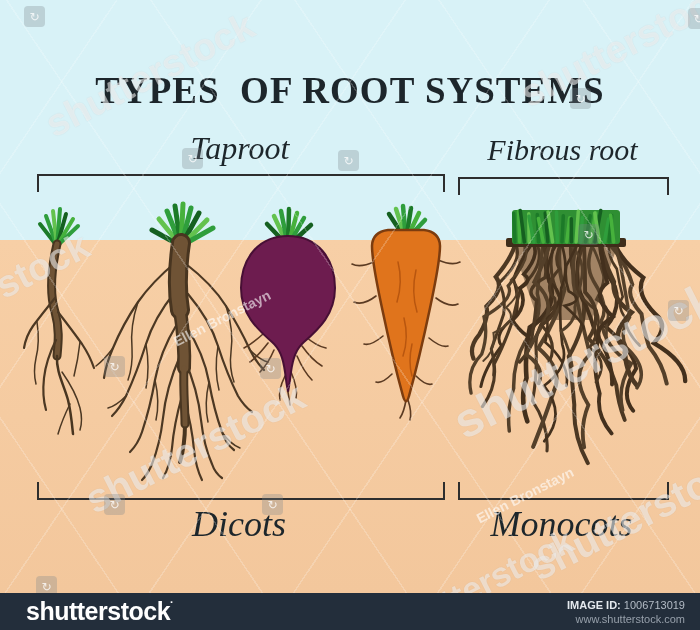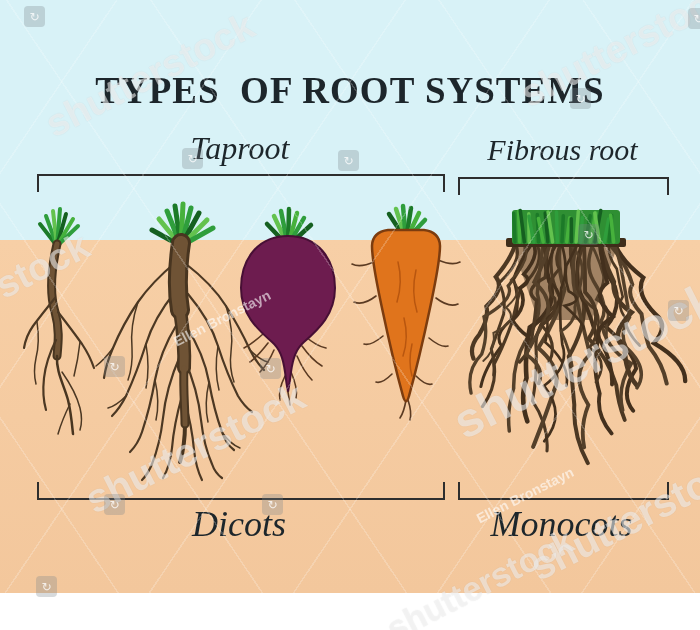--- a/index.html
+++ b/index.html
@@ -274,14 +274,22 @@
         <div class="wm-sq" style="left: 260px; top: 358px;">↻</div>
         <div class="wm-sq" style="left: 578px; top: 224px;">↻</div>
         <div class="wm-sq" style="left: 104px; top: 494px;">↻</div>
         <div class="wm-sq" style="left: 262px; top: 494px;">↻</div>
         <div class="wm-sq" style="left: 36px; top: 576px;">↻</div>
         <div class="wm-sq" style="left: 688px; top: 8px;">↻</div>
         <div class="wm-sq" style="left: 668px; top: 300px;">↻</div>
       </div>
   </div>
 
+  <div class="footer">
+    <div class="footer-logo"><span>shutterstock</span><span class="tm">·</span></div>
+    <div class="footer-right">
+      <div><span class="fid-label">IMAGE ID:</span>
+        <span class="fid-num">1006713019</span></div>
+      <div class="furl">www.shutterstock.com</div>
+    </div>
+  </div>
 
 </div>
 
 </body></html>

